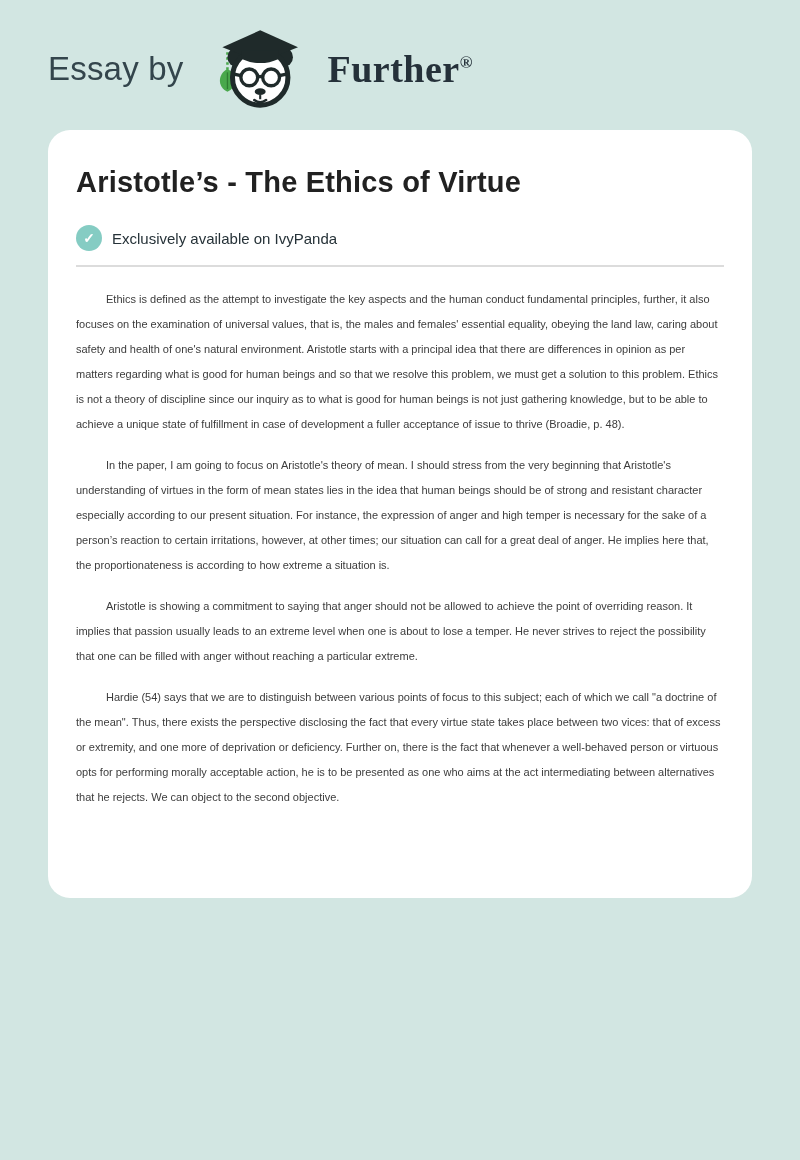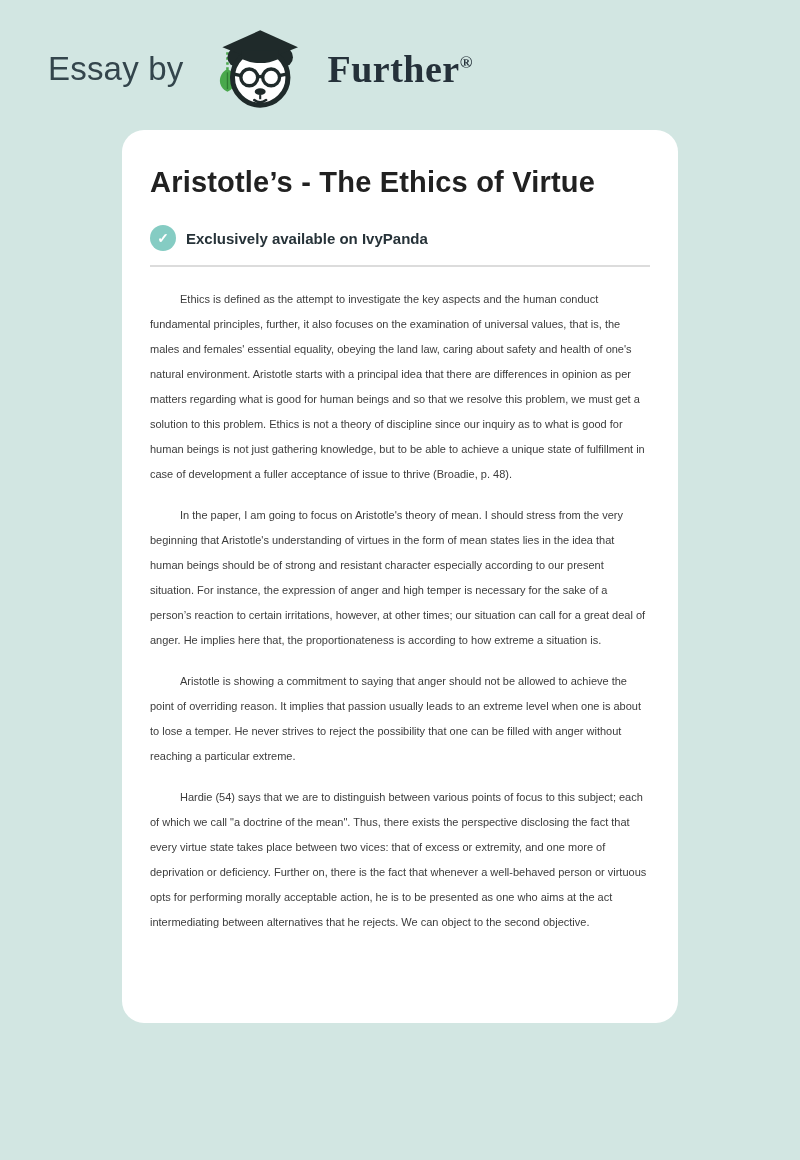--- a/index.html
+++ b/index.html
@@ -29,21 +29,21 @@
     font-size: 38px;
     color: #25313a;
     letter-spacing: 0.5px;
   }
   .brand sup {
     font-size: 17px;
     font-weight: 700;
     vertical-align: super;
   }
   .card {
-    width: 556px;
+    width: 704px;
     margin: 20px auto 0 auto;
     background: #ffffff;
     border-radius: 22px;
     padding: 36px 28px 80px 28px;
   }
   .title {
     font-size: 29px;
     font-weight: 700;
     color: #212121;
     letter-spacing: 0.2px;
@@ -62,21 +62,21 @@
     color: #ffffff;
     display: flex;
     align-items: center;
     justify-content: center;
     font-size: 14px;
     font-weight: 700;
     flex-shrink: 0;
   }
   .badge-label {
     font-size: 15px;
-    font-weight: 700;
+    font-weight: 400;
     color: #263238;
   }
   .divider {
     border: none;
     border-top: 2px solid #dcdcdc;
     margin: 12px 0 20px 0;
   }
   .essay-body p {
     font-size: 11px;
     line-height: 25px;

